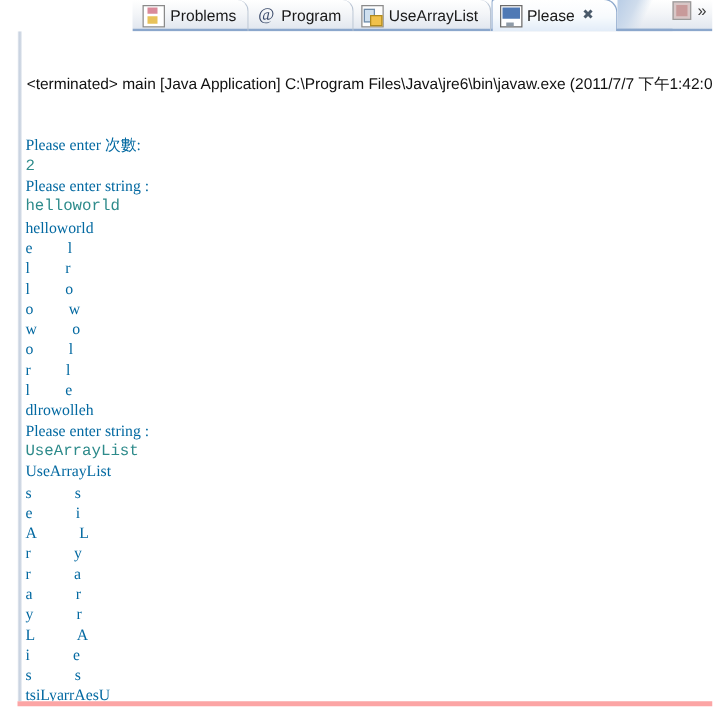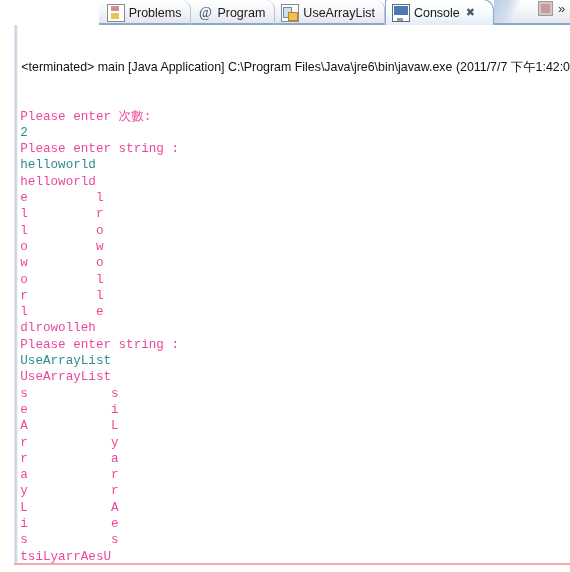--- a/index.html
+++ b/index.html
@@ -175,21 +175,21 @@
     width: 6px; height: 3px;
     background: #8f9ba8;
   }
 
   
   .console-wrap {
     flex: 1 1 auto;
     display: flex;
     background: #ffffff;
     overflow: hidden;
-    border-bottom: 2px solid #fca5a5;
+    border-bottom: 4px solid #fca5a5;
   }
   .console-gutter {
     flex: 0 0 4px;
     background: linear-gradient(to right, #e8ecf2 0%, #c3cedd 50%, #ffffff 100%);
   }
   .console {
     flex: 1 1 auto;
     padding: 1px 0 0 2px;
     font-family: "Liberation Mono", "DejaVu Sans Mono", monospace;
     font-size: 12.6px;
@@ -201,21 +201,21 @@
   }
   .launchline {
     font-family: "Liberation Sans", sans-serif;
     font-size: 12.4px;
     color: #111111;
     white-space: pre;
     line-height: 17px;
     padding-left: 1px;
   }
   .in { color: #2e8b8b; }
-  .out { color: #ec4899; }
+  .out { color: #0369a1; font-family: Liberation Serif, serif; }
 
   .statusstrip {
     flex: 0 0 6px;
     background: #eef0f3;
     border-top: 1px solid #d7dce3;
   }
 </style>
 </head>
 <body>
 
@@ -233,21 +233,21 @@
       <span class="tab-label">Program</span>
     </div>
 
     <div class="tab inactive">
       <span class="ticon ticon-decl"></span>
       <span class="tab-label">UseArrayList</span>
     </div>
 
     <div class="tab active">
       <span class="ticon ticon-console"></span>
-      <span class="tab-label">Console</span>
+      <span class="tab-label">Please</span>
       <span class="tab-close">✖</span>
     </div>
 
     <div class="tabtail"></div>
     <div class="tabfill"></div>
 
     <div class="toolbar-right">
       <span class="icon-stop"></span>
       <span class="icon-chevrons">»</span>
     </div>

